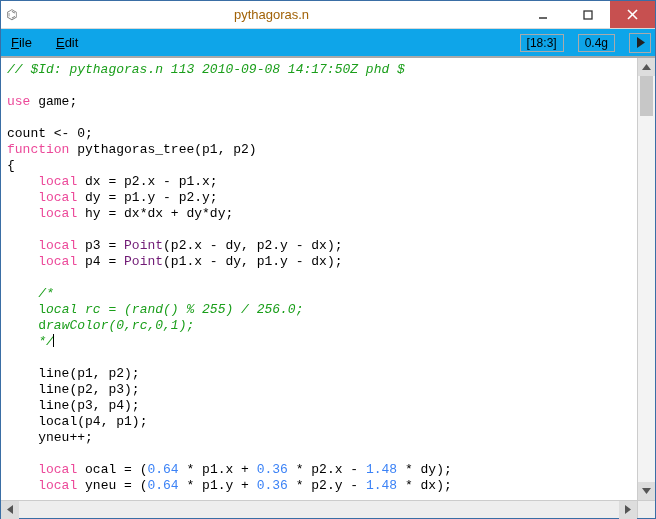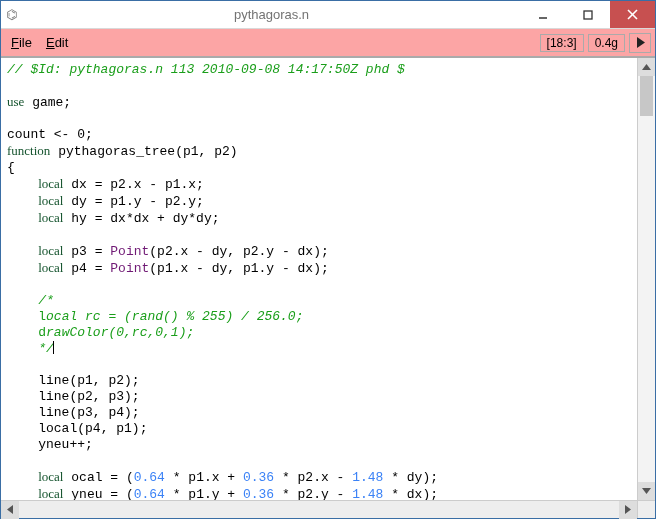--- a/index.html
+++ b/index.html
@@ -3,27 +3,27 @@
 <meta charset="utf-8">
 <style>
   * { box-sizing: border-box; }
   html, body { margin: 0; padding: 0; font-family: "Segoe UI", Tahoma, sans-serif; font-size: 13px; }
   body { width: 656px; height: 519px; overflow: hidden; }
 
   .window { width: 100%; height: 100%; display: flex; flex-direction: column; border: 1px solid #3a6ea5; background: #fff; }
 
   .titlebar { height: 28px; background: #fff; border-bottom: 1px solid #d9d9d9; display: flex; align-items: stretch; }
   .titlebar .app-icon { width: 22px; display: flex; align-items: center; justify-content: center; color: #777; font-size: 13px; }
-  .titlebar .title { flex: 1; text-align: center; line-height: 28px; color: #737373; font-size: 13px; }
+  .titlebar .title { flex: 1; text-align: center; line-height: 28px; color: #a16207; font-size: 13px; }
   .titlebar .controls { display: flex; }
   .titlebar .ctrl { width: 45px; display: flex; align-items: center; justify-content: center; }
   .titlebar .ctrl svg { display: block; }
   .titlebar .ctrl.close { background: #c75050; color: #fff; }
 
-  .menubar { height: 28px; background: #fca5a5; border-bottom: 1px solid #aaa; display: flex; align-items: center; padding: 0 4px; gap: 2px; }
+  .menubar { height: 28px; background: #0ea5e9; border-bottom: 1px solid #aaa; display: flex; align-items: center; padding: 0 4px; gap: 12px; }
   .menubar .menu-item { padding: 2px 6px; }
   .menubar .menu-item .ul { text-decoration: underline; }
   .menubar .spacer { flex: 1; }
   .menubar .status-box { border: 1px solid #aaa; padding: 1px 6px; margin-left: 2px; font-size: 12px; }
   .menubar .run-btn { border: 1px solid #aaa; width: 22px; height: 20px; margin-left: 2px; display:flex; align-items:center; justify-content:center; }
   .menubar .run-btn svg { display:block; }
 
   .editor-wrap { flex: 1; display: flex; border-top: 1px solid #aaa; overflow: hidden; }
   .editor { flex: 1; overflow: hidden; padding: 4px 6px; font-family: "Courier New", monospace; font-size: 13px; line-height: 16px; white-space: pre; color: #000; }
 
@@ -32,21 +32,21 @@
   .vscroll .track { flex:1; position:relative; background: #f3f3f3; }
   .vscroll .thumb { position:absolute; left:2px; right:2px; top:0; height:40px; background:#c7c7c7; }
   .hscroll-area { height: 18px; display:flex; border-top: 1px solid #ccc; }
   .hscroll { flex:1; background:#eee; display:flex; align-items:center; }
   .hscroll .arrow { width:18px; height:18px; display:flex; align-items:center; justify-content:center; background:#ddd; }
   .hscroll .track { flex:1; background:#f3f3f3; position:relative; }
   .hscroll .thumb { position:absolute; top:2px; bottom:2px; left:0; width:200px; background:#c7c7c7; }
   .corner { width:18px; background:#eee; border-left:1px solid #ccc; }
 
   .tok-comment { color: #1a9e1a; font-style: italic; }
-  .tok-keyword { color: #14532d; font-family: Liberation Serif, serif; }
+  .tok-keyword { color: #ec4899; }
   .tok-type { color: #701a75; }
   .tok-num { color: #3b82f6; }
   .cursor { display:inline-block; width:1px; height:13px; background:#000; vertical-align: -0.15em; margin: 0 -0.5px; }
   .initial-cap { font-style: normal !important; }
 </style>
 </head>
 <body>
 
 <div class="window">
 

